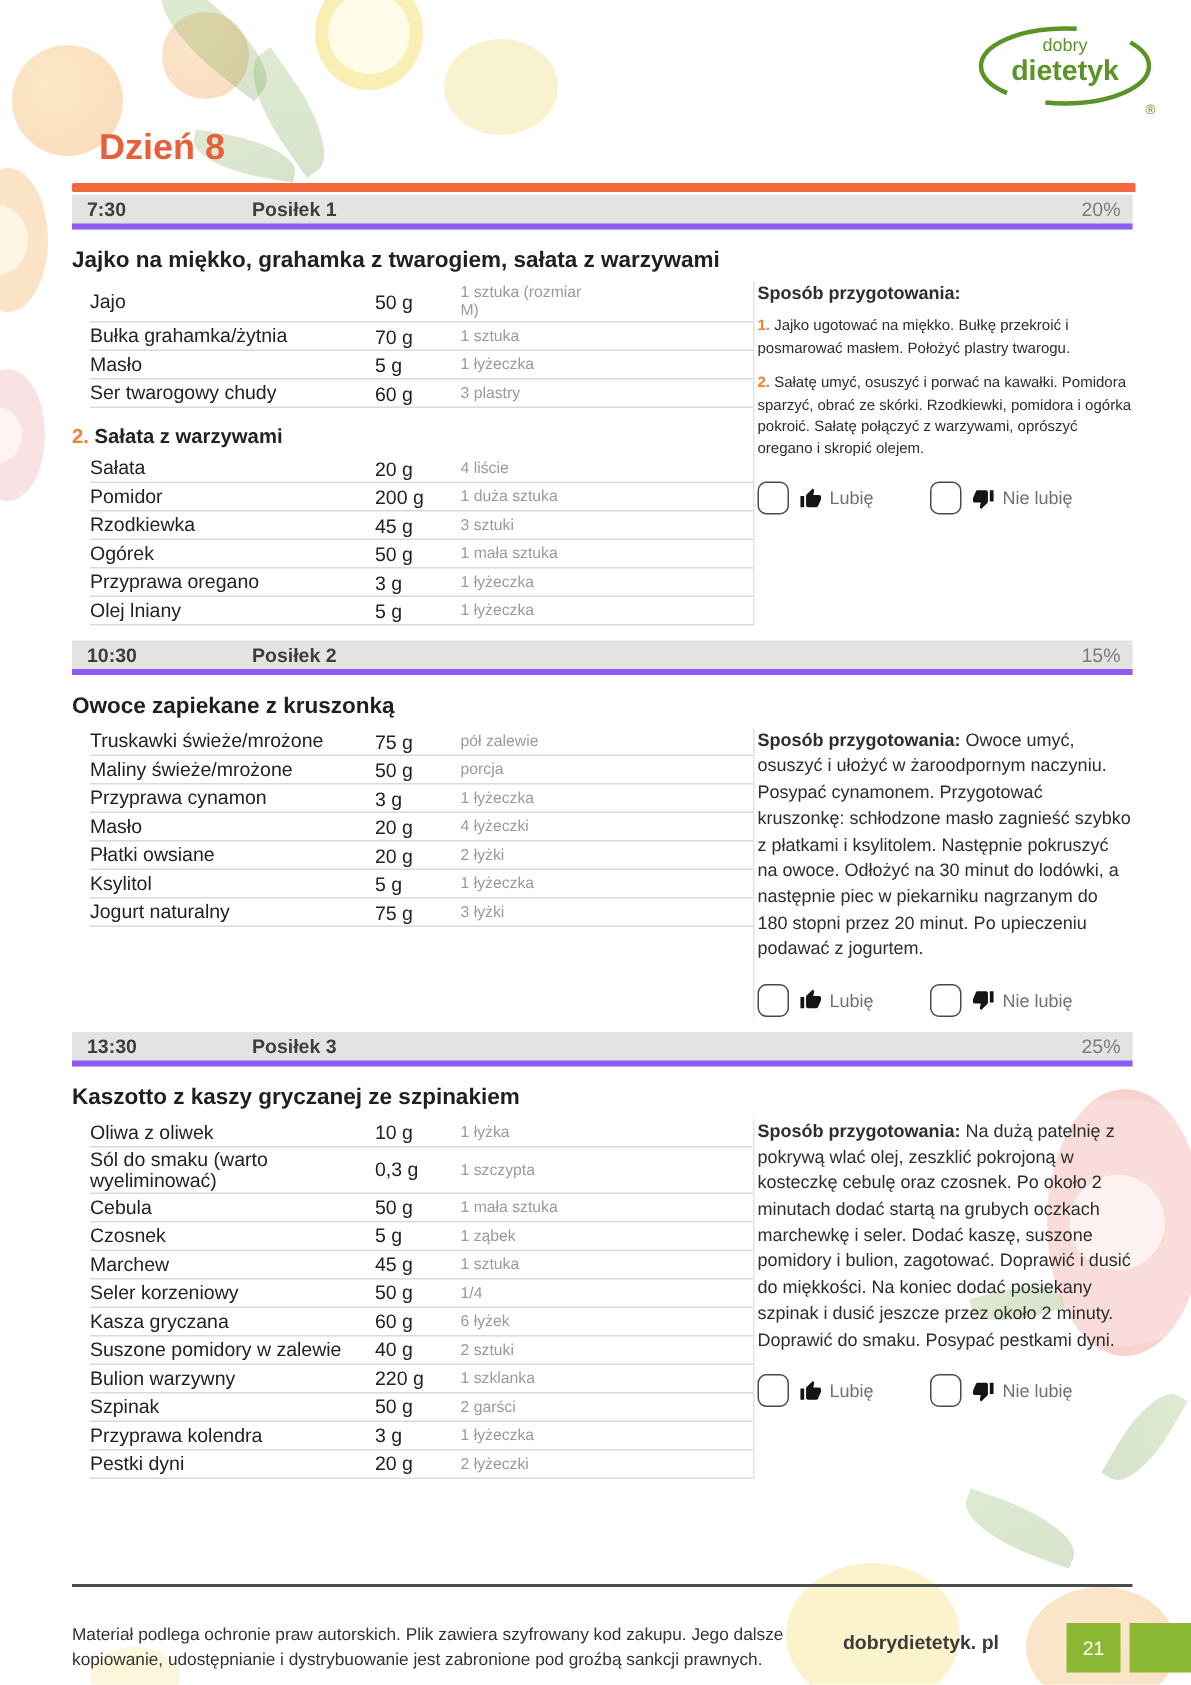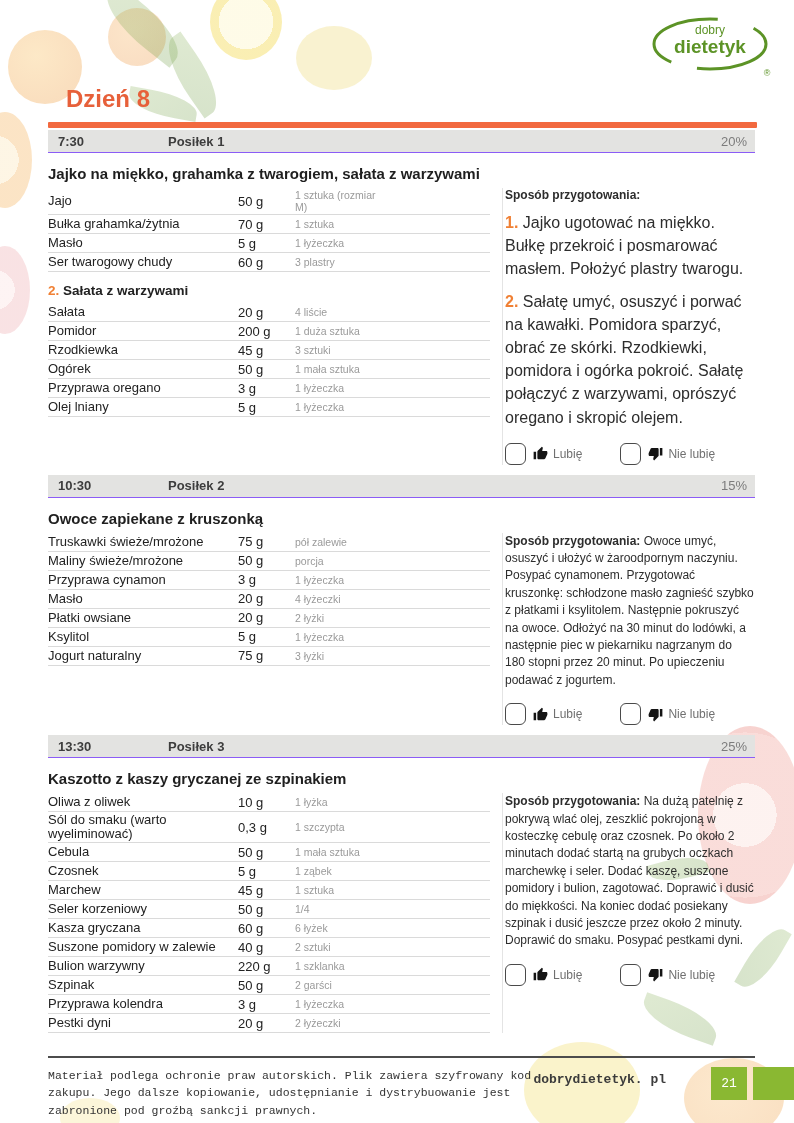--- a/index.html
+++ b/index.html
@@ -37,53 +37,53 @@
   .l6{left:648px;top:858px;width:60px;height:22px;transform:rotate(-15deg);}
   
   .logo{position:absolute;top:12px;right:20px;z-index:2;}
   
   .content{position:relative;z-index:1;padding:86px 0 0 48px;width:707px;}
   .page-title{margin:0 0 10px 18px;font-size:24px;font-weight:bold;color:#e7603a;line-height:26px;}
   .accent-bar{height:6px;background:#f2693f;width:709px;border-radius:1px;}
   .meal{margin-top:0;}
   .meal + .meal{margin-top:10px;}
   .meal-header{display:flex;align-items:center;height:23px;background:#e3e3e1;
-    border-bottom:1px solid #8b5cf6;width:707px;margin-top:2px;box-sizing:border-box;}
+    border-bottom:4px solid #8b5cf6;width:707px;margin-top:2px;box-sizing:border-box;}
   .meal-time{padding-left:10px;width:62px;font-size:13px;font-weight:bold;color:#3d3d3d;}
   .meal-name{font-size:13px;font-weight:bold;color:#3d3d3d;padding-left:48px;}
   .meal-pct{margin-left:auto;padding-right:8px;font-size:13px;color:#7c7c7c;}
   .meal-title{font-size:15px;font-weight:bold;color:#1f1f1f;margin:12px 0 6px;}
   .meal-body{display:flex;align-items:stretch;margin-top:4px;}
   .col-left{width:442px;flex:none;}
   .col-right{flex:1;margin-left:12px;border-left:1px solid #e4e4e4;padding-left:2px;}
   .sub-heading{font-size:13.5px;font-weight:bold;color:#222;margin:0 0 3px;line-height:18px;}
   .sub-heading.second{margin-top:10px;}
   .sub-num,.step-num{color:#f08034;font-weight:bold;}
-  .ing-table{width:442px;}
+  .ing-table{width:442px;margin-left:12px;}
   .ing-row{display:flex;align-items:center;border-bottom:1px solid #dadada;
     min-height:19px;padding:1px 0;box-sizing:border-box;}
   .ing-name{width:190px;padding-right:8px;font-size:13px;color:#222;line-height:14px;box-sizing:border-box;}
   .ing-amount{width:57px;font-size:13px;color:#222;flex:none;}
   .ing-note{flex:1;max-width:88px;font-size:10.5px;color:#9a9a9a;line-height:12px;}
   .prep{font-size:12px;line-height:1.45;color:#2d2d2d;margin:0;}
   .prep b{font-weight:bold;}
-  .prep-step{font-size:16px;line-height:1.45;color:#2d2d2d;margin:9px 0 0;}
+  .prep-step{font-size:10px;line-height:1.45;color:#2d2d2d;margin:9px 0 0;}
   .prep-label{font-size:12px;font-weight:bold;color:#2d2d2d;margin:0;}
   .vote-row{display:flex;align-items:center;margin-top:14px;}
   .vote-group{display:flex;align-items:center;}
   .vote-group + .vote-group{margin-left:38px;}
   .vote-box{width:19px;height:20px;border:1.5px solid #4a4a4a;border-radius:6px;
     background:#fff;flex:none;}
   .thumb{margin:0 5px 0 7px;display:flex;}
   .thumb svg{width:15px;height:15px;fill:#141414;}
   .vote-label{font-size:12px;color:#707070;}
   
   .footer{position:absolute;left:48px;right:0;top:1056px;z-index:1;}
   .footer-line{width:707px;height:2px;background:#4c4c4c;}
-  .footer-content{display:flex;align-items:flex-start;margin-top:9px;width:746px;font-family:Liberation Mono, monospace;}
+  .footer-content{display:flex;align-items:flex-start;margin-top:24px;width:746px;}
   .footer-copy{width:502px;font-size:11.5px;color:#333;line-height:1.5;}
   .footer-site{margin-left:auto;margin-top:5px;font-size:13px;font-weight:bold;color:#3b3b3b;white-space:nowrap;}
   .footer-page{width:36px;height:33px;background:#8ab832;color:#fff;display:flex;
     align-items:center;justify-content:center;font-size:13px;margin-left:45px;flex:none;}
   .footer-strip{width:41px;height:33px;background:#8ab832;margin-left:6px;flex:none;}
 </style>
 </head>
 <body>
 
 <div class="decor">

